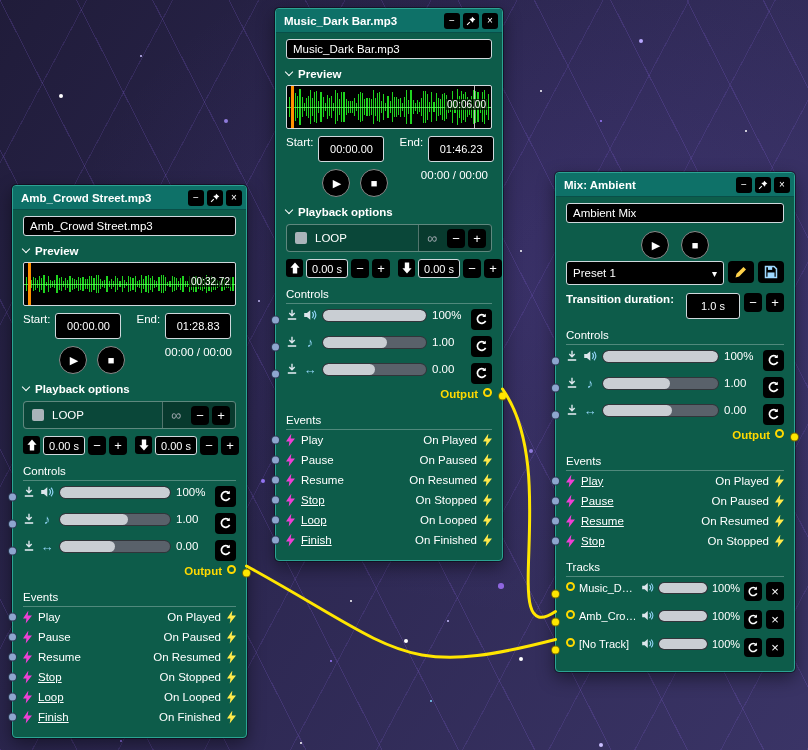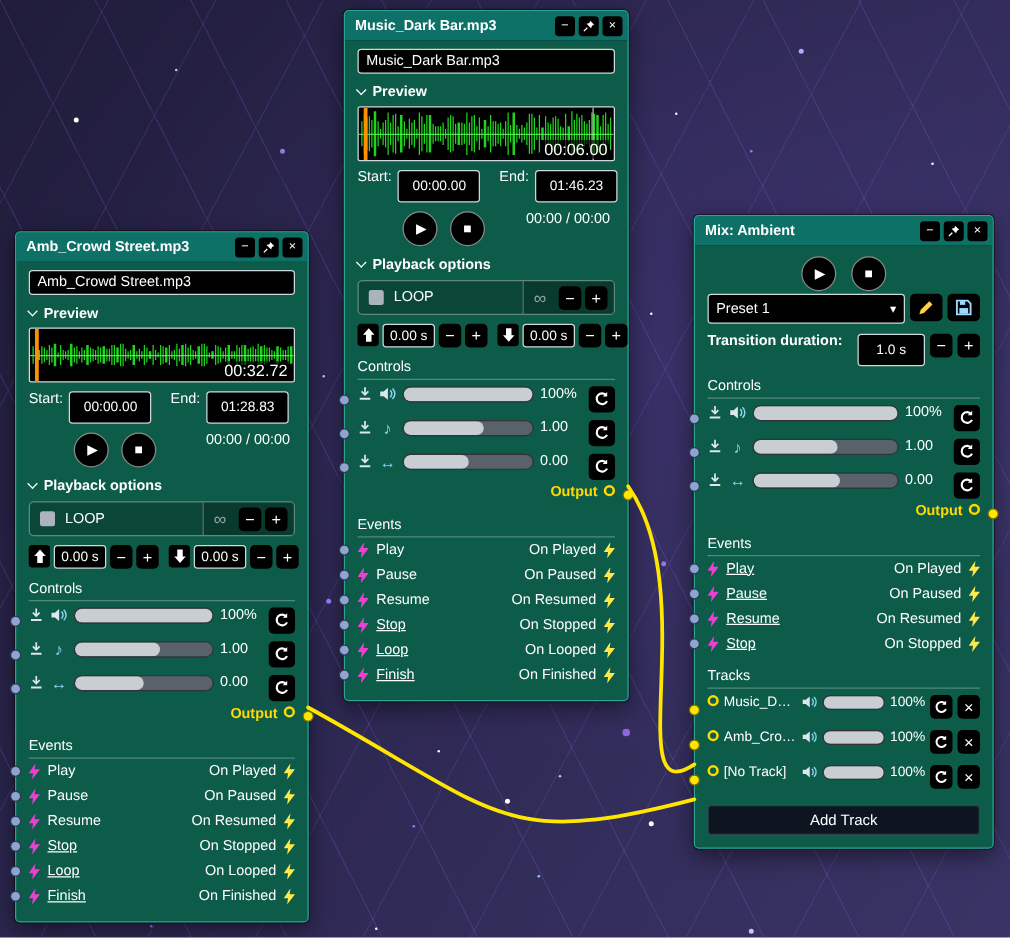--- a/index.html
+++ b/index.html
@@ -29,21 +29,21 @@
  display:flex;align-items:center;padding:0 6px;white-space:nowrap;overflow:hidden}
 .sec-toggle{margin-top:7px;display:flex;align-items:center;gap:6px;font-weight:bold;height:15px}
 .chev{width:6px;height:6px;border-right:1.8px solid #fff;border-bottom:1.8px solid #fff;
  transform:rotate(45deg);margin-top:-3px;flex:0 0 auto}
 .wave{position:relative;margin-top:4px;height:44px;background:#000;border:1px solid #cfd8dc;border-radius:2px;overflow:hidden}
 .wave-bars{position:absolute;inset:2px;display:flex;align-items:center;gap:1px}
 .wave-bars i{flex:1 1 auto;background:#1fd41f;min-height:2px}
 .wave::after{content:"";position:absolute;left:0;right:0;top:50%;height:1px;background:rgba(90,255,90,.8)}
 .playhead{position:absolute;left:4px;top:0;bottom:0;width:3px;background:#ff9100;z-index:2}
 .endmark{position:absolute;right:16px;top:0;bottom:0;width:1px;background:rgba(255,255,255,.75);z-index:2}
-.wave-time{position:absolute;right:3px;bottom:1px;font-size:13px;background:rgba(0,0,0,.65);padding:0 2px;z-index:3}
+.wave-time{position:absolute;right:3px;bottom:18px;font-size:10px;background:rgba(0,0,0,.65);padding:0 2px;z-index:3}
 .row{display:flex;align-items:flex-start;position:relative}
 .se-row{margin-top:7px;gap:5px}
 .ml{margin-left:10px}
 .pill{height:19px;background:#000;border:1px solid #cfd8dc;border-radius:3px;display:flex;align-items:center;
  justify-content:center;font-size:11px;padding:12px 5px;min-width:66px}
 .pill.small{min-width:42px;padding:0 3px}
 .transport{margin-top:7px;gap:10px;padding-left:36px}
 .circle-btn{width:28px;height:28px;border-radius:50%;background:#000;border:1px solid #8a8a8a;display:flex;
  align-items:center;justify-content:center;color:#fff;flex:0 0 auto}
 .play-g{font-size:11px;line-height:1;margin-left:2px}
@@ -735,20 +735,23 @@
     <span class="t">Mix: Ambient</span>
     <span class="winbtn">−</span>
     <span class="winbtn">
         <svg class="ic" width="10" height="10" viewBox="0 0 12 12">
           <use href="#i-pin"></use>
         </svg>
       </span>
     <span class="winbtn">×</span>
   </header>
   <div class="pbody">
+    <div class="textfield">
+        <span>Ambient Mix</span>
+      </div>
     <div class="row mix-transport">
       <span class="circle-btn">
           <span class="play-g">▶</span>
         </span>
       <span class="circle-btn">
           <span class="stop-g">■</span>
         </span>
     </div>
     <div class="row preset-row">
       <span class="select">
@@ -921,20 +924,19 @@
           <span class="fill" style="width: 100%;"></span>
         </span>
       <span class="trk-val">100%</span>
       <span class="sqbtn">
           <svg width="12" height="12" viewBox="0 0 12 12">
             <use href="#i-reset"></use>
           </svg>
         </span>
       <span class="sqbtn">×</span>
     </div>
-    <div class="add-btn">Add Track</div>
   </div>
 </section>
 
 <svg id="wires" width="808" height="750">
     <path d="M 502.5 389 C 562.5 474, 495.5 651.5, 555.5 611.5" class="wire"></path>
     <path d="M 246.5 566 C 401 651, 401 679.5, 555.5 639.5" class="wire"></path>
   </svg>
 
 </body></html>

